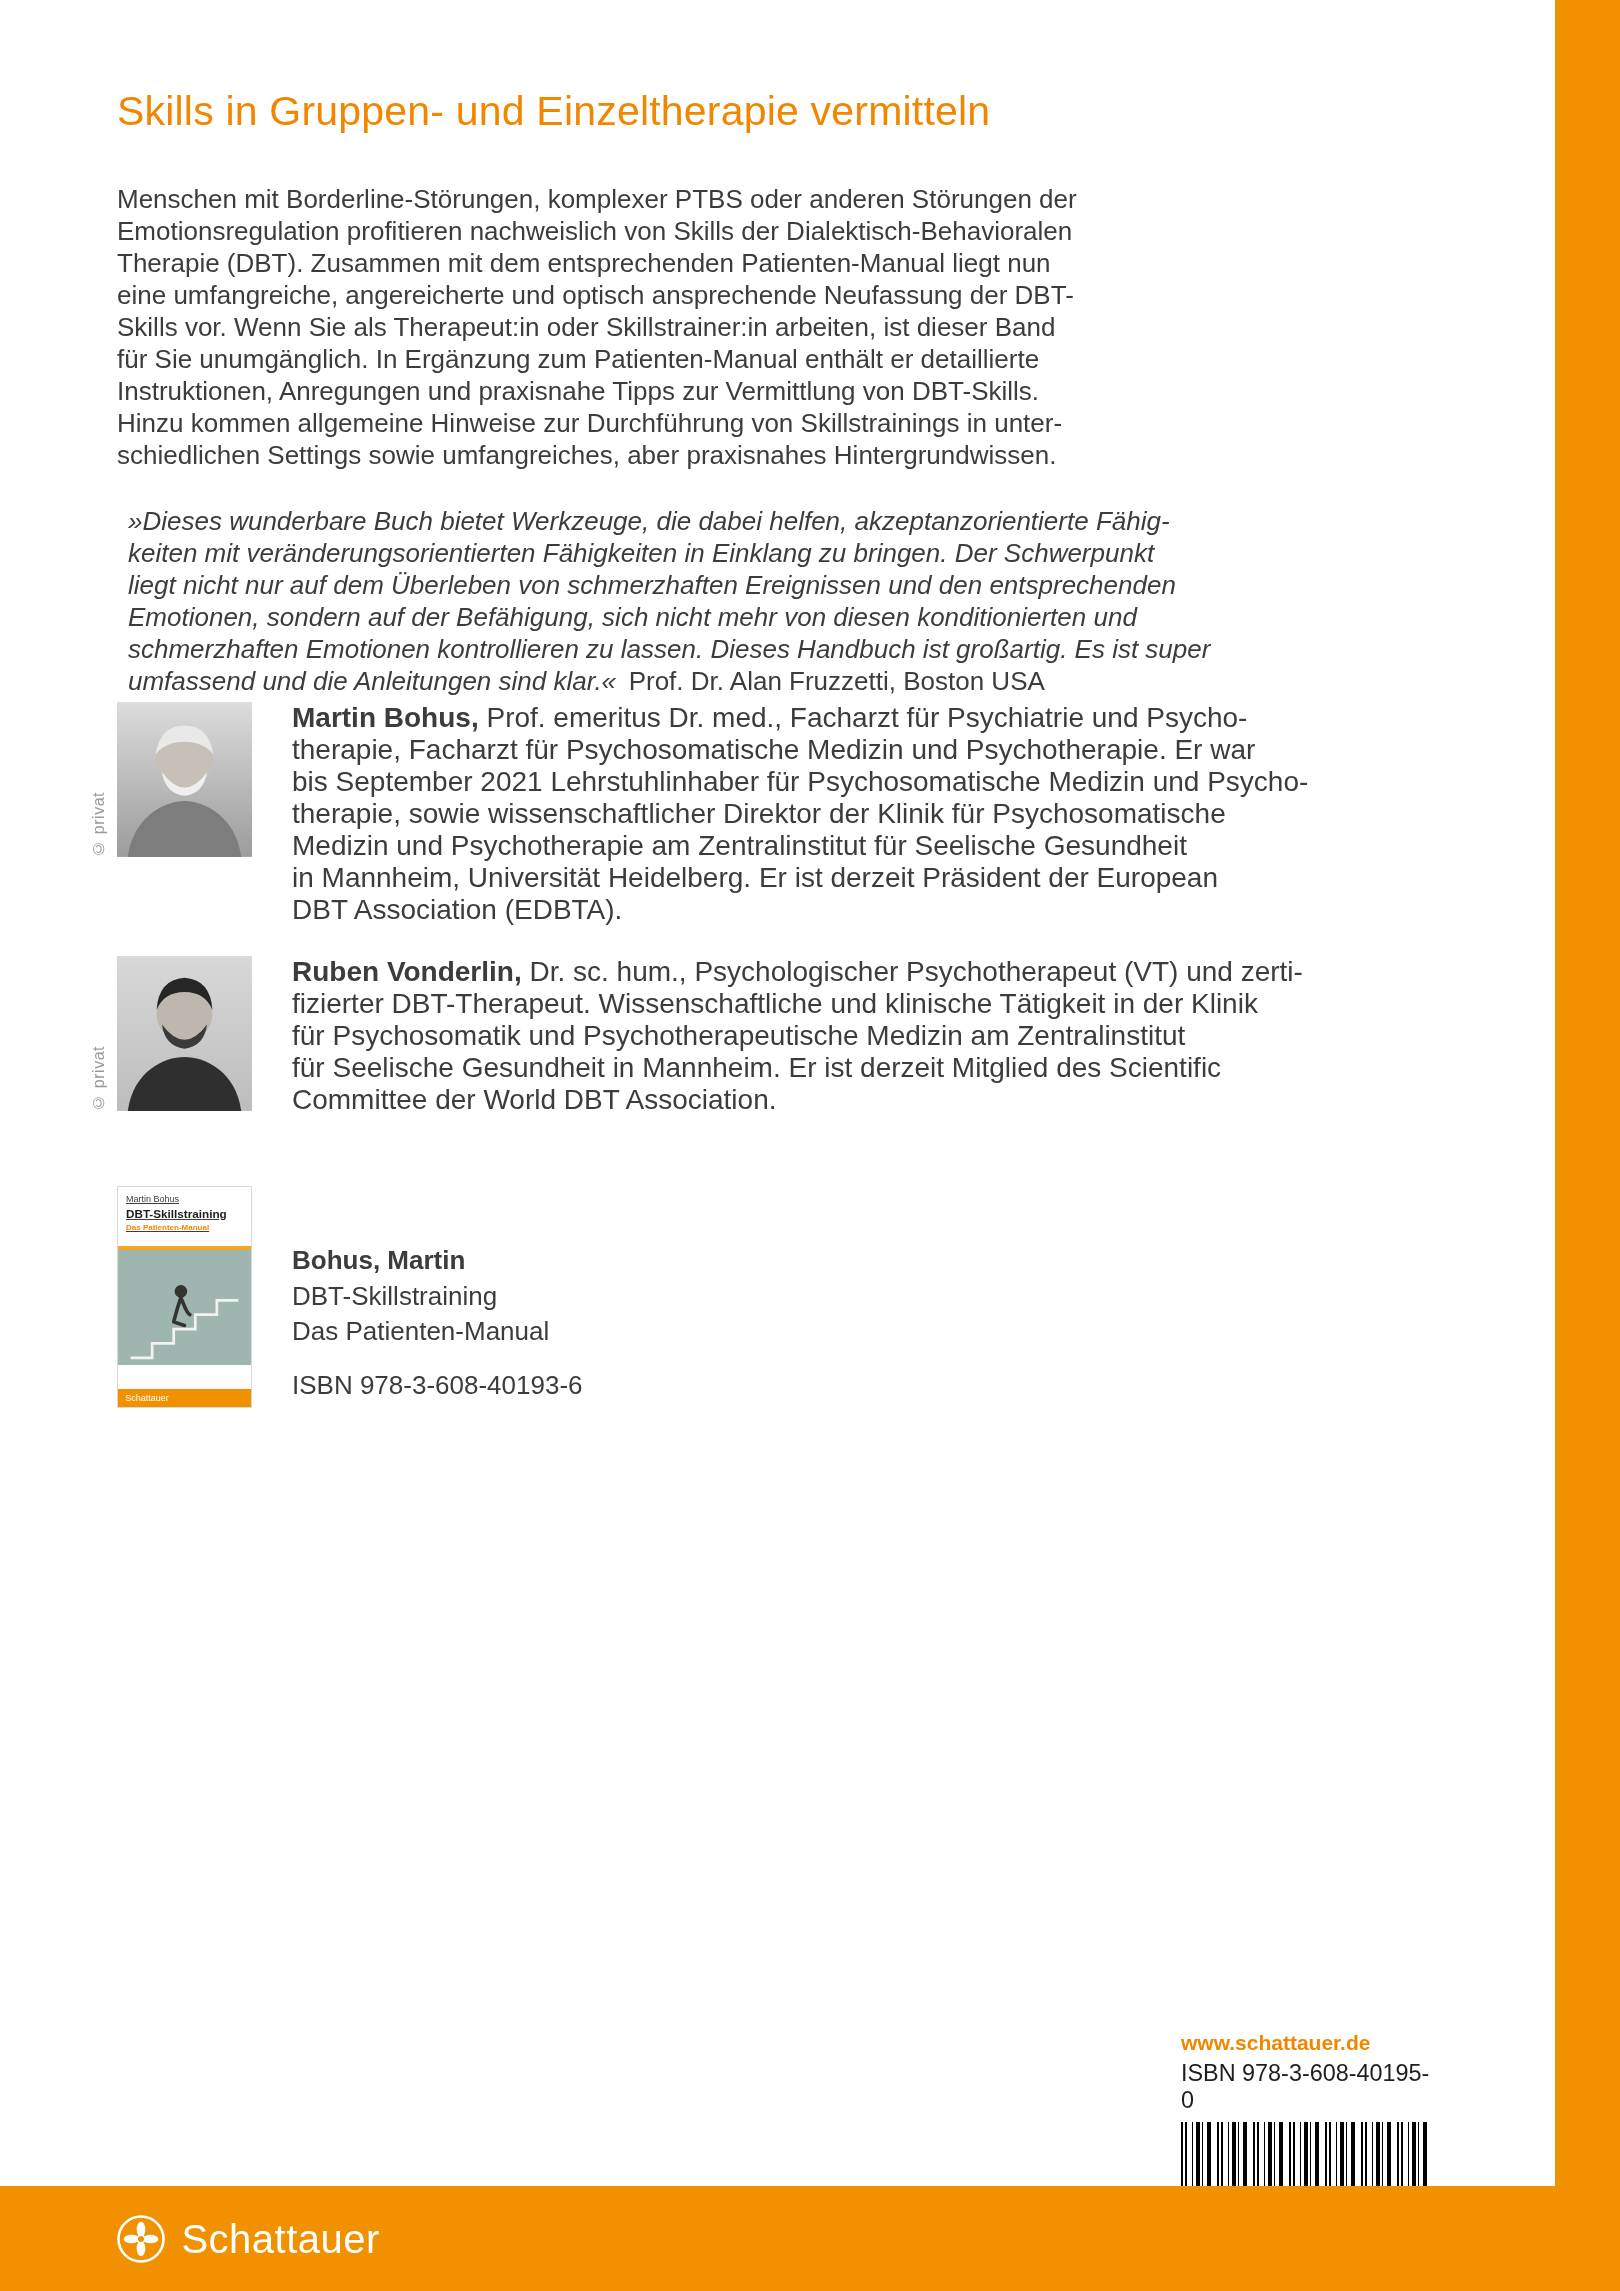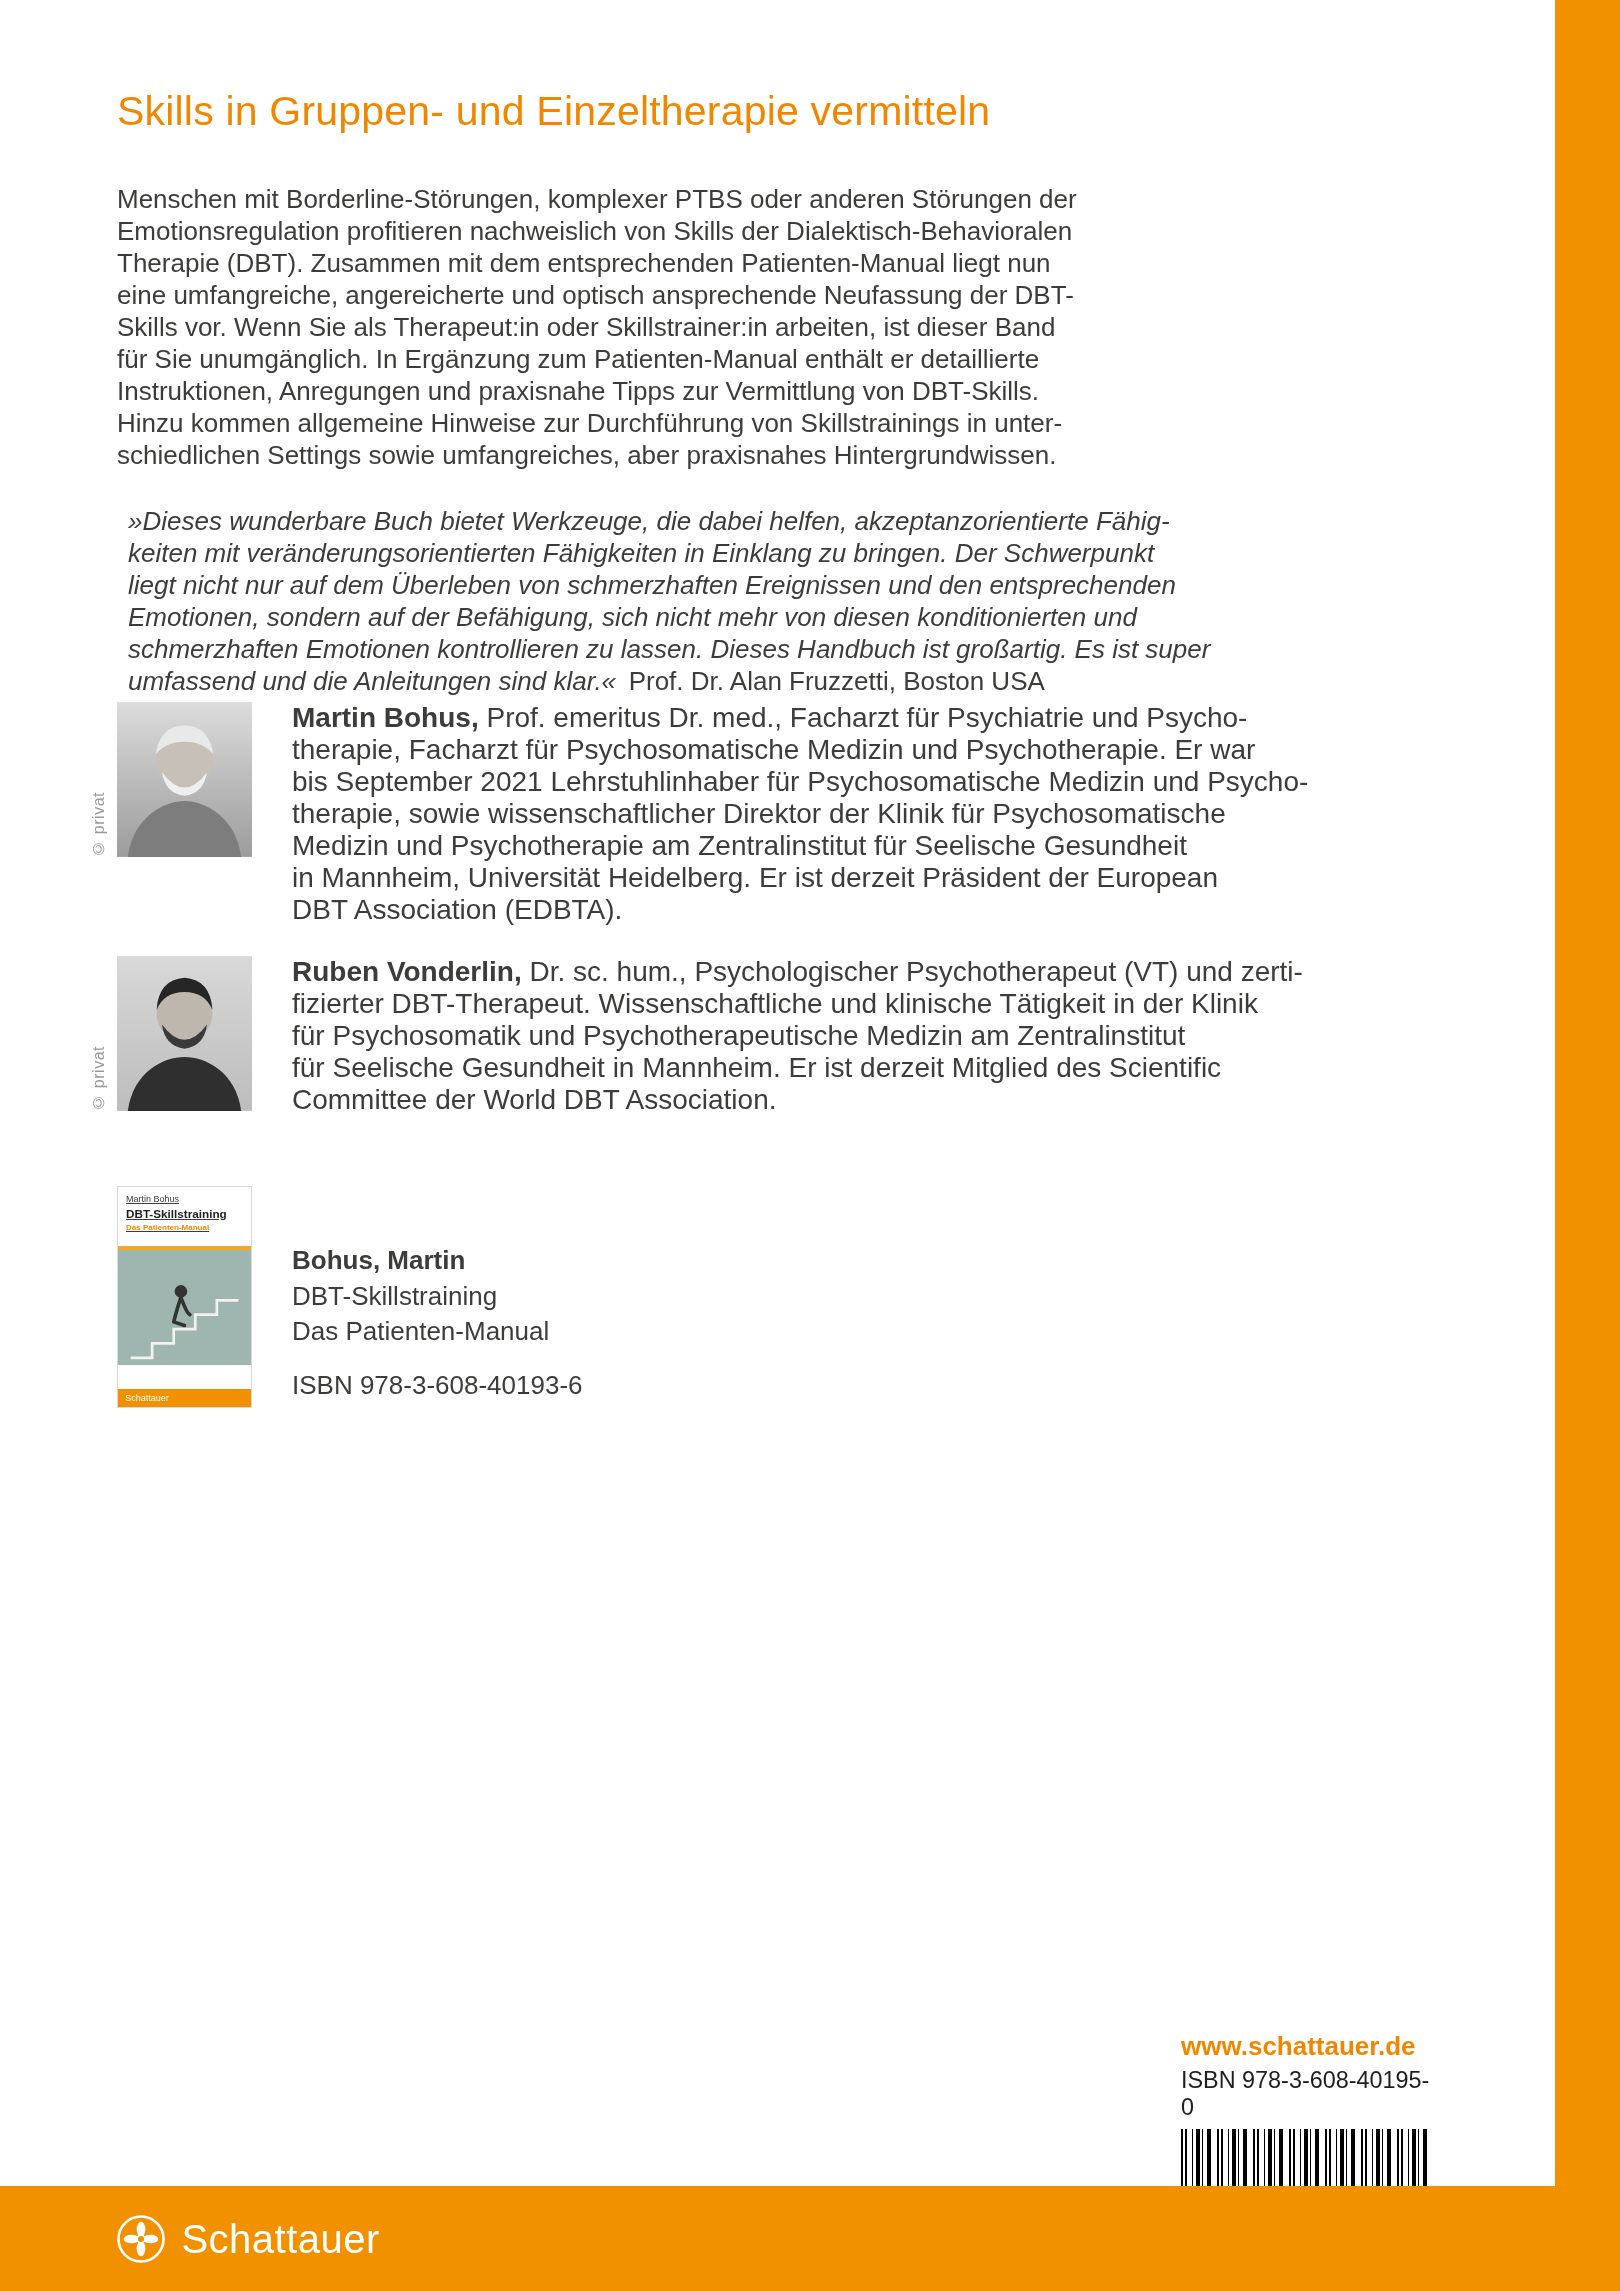--- a/index.html
+++ b/index.html
@@ -70,21 +70,21 @@
     background:#F29100;display:flex;align-items:center;
   }
   .mc-band span{color:#fff;font-size:9px;margin-left:7.2px;}
   .promo-text{margin-left:40px;font-size:26px;line-height:32px;}
   .promo-head{margin:0;font-weight:bold;white-space:pre-line;}
   .promo-author{margin:58px 0 0 0;font-weight:bold;}
   .promo-line{margin:3.6px 0 0 0;}
   .promo-isbn{margin:22px 0 0 0;}
   
   .isbn-block{position:absolute;left:1181px;top:2031px;width:261px;}
-  .web-link{color:#F18700;font-size:26px;font-weight:bold;margin:0;cursor:pointer;}
+  .web-link{color:#F18700;font-size:21px;font-weight:bold;margin:0;cursor:pointer;}
   .isbn-nr{color:#1e1e1e;font-size:23.4px;margin:5.4px 0 0 0;}
   .barcode{
     margin-top:7.2px;width:250px;height:70px;background-color:#fff;
     background-image:repeating-linear-gradient(90deg,
       #000 0 1.8px,#fff 1.8px 3.6px,#000 3.6px 6.3px,#fff 6.3px 10.8px,
       #000 10.8px 11.7px,#fff 11.7px 15.3px,#000 15.3px 19px,#fff 19px 21px,
       #000 21px 21.6px,#fff 21.6px 26px,#000 26px 30px,#fff 30px 31.5px,
       #000 31.5px 32px,#fff 32px 36px);
   }
   

